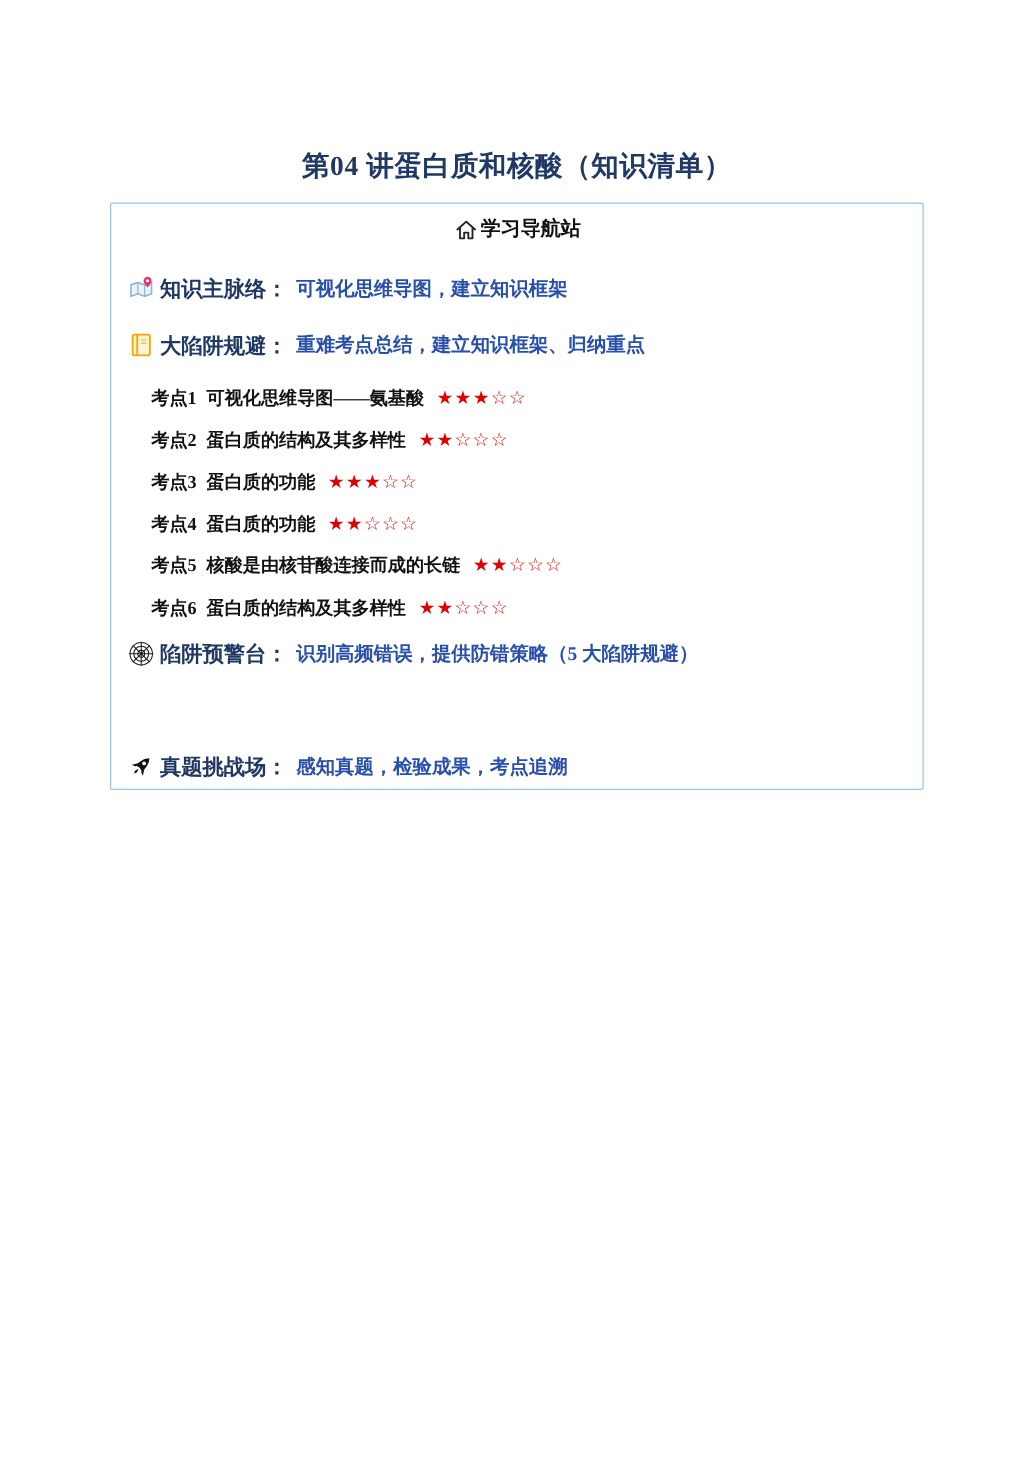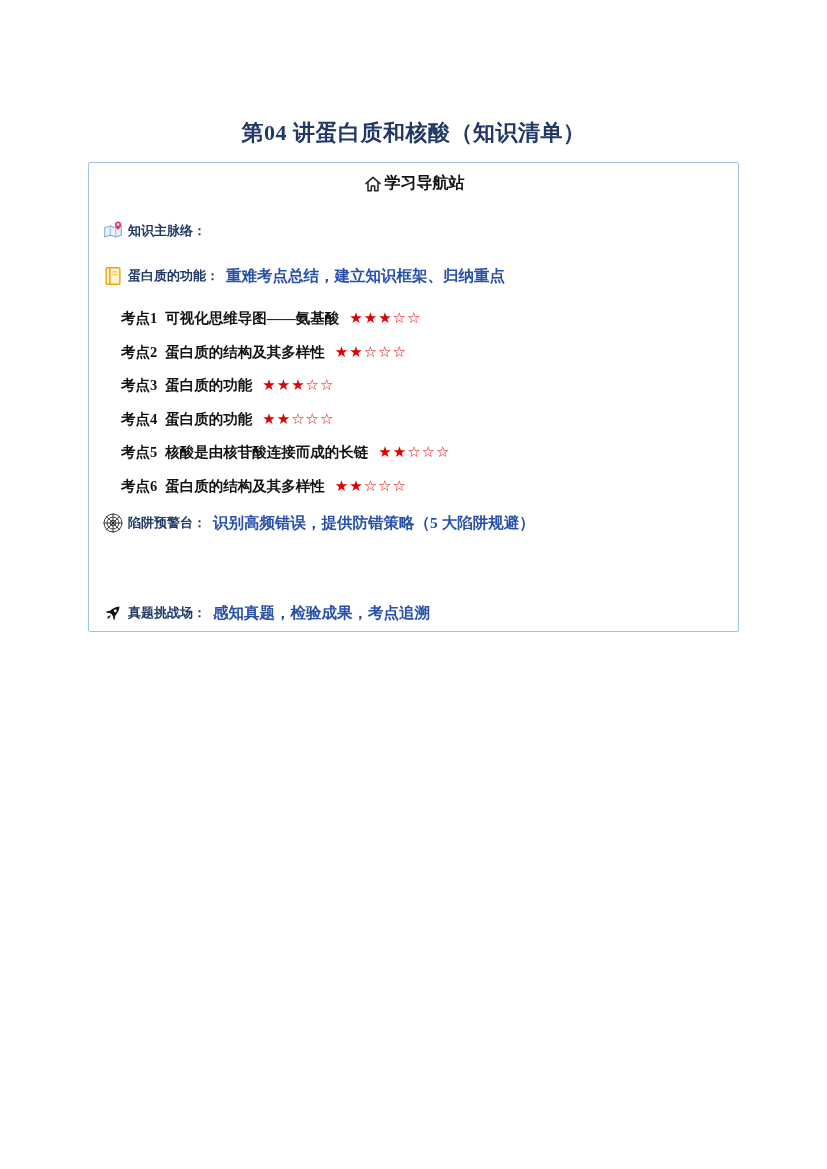--- a/index.html
+++ b/index.html
@@ -20,21 +20,21 @@
   .panel-header {
     position:absolute; top:10px; left:0; width:100%;
     display:flex; justify-content:center; align-items:center; gap:2px;
     font-family:Liberation Sans, sans-serif;
     font-weight:bold; font-size:16px; color:#111;
   }
   .panel-header .hdr-icon { width:20px; height:20px; display:inline-flex; }
 
   .nav-row { position:absolute; left:13px; display:flex; align-items:center; height:26px; }
   .nav-icon { width:22px; height:22px; display:inline-flex; margin-right:4px; flex:0 0 auto; }
-  .nav-label { font-size:13px; font-weight:bold; color:#1F3864; white-space:nowrap; }
+  .nav-label { font-size:17px; font-weight:bold; color:#1F3864; white-space:nowrap; }
   .nav-desc  { font-size:15.5px; font-weight:bold; color:#2850AA; margin-left:7px; white-space:nowrap; }
 
   .point-row { position:absolute; left:32px; display:flex; align-items:center; height:24px; }
   .point-label { font-size:14.5px; font-weight:bold; color:#121212; white-space:nowrap; }
   .point-title { font-size:14.5px; font-weight:bold; color:#121212; margin-left:8px; white-space:nowrap; }
   .point-stars {
     font-size:15px; color:#E10000; margin-left:10px; letter-spacing:1px;
     font-family:"DejaVu Sans",sans-serif; white-space:nowrap;
   }
 </style>
@@ -60,31 +60,32 @@
     <div class="nav-row" style="top:55px">
       <span class="nav-icon">
         <svg viewBox="0 0 24 24" width="22" height="22">
           <path d="M3 8.5 L9 6.5 L15 8.5 L21 6.5 V16.5 L15 18.5 L9 16.5 L3 18.5 Z" fill="#EAF3FB" stroke="#85B3D8" stroke-width="1.3" stroke-linejoin="round"></path>
           <path d="M9 6.5 V16.5 M15 8.5 V18.5" stroke="#85B3D8" stroke-width="1" fill="none"></path>
           <path d="M17.5 1.5 C15.6 1.5 14 3.1 14 5 C14 7.6 17.5 10.8 17.5 10.8 C17.5 10.8 21 7.6 21 5 C21 3.1 19.4 1.5 17.5 1.5 Z" fill="#E8336D"></path>
           <circle cx="17.5" cy="5" r="1.4" fill="#fff"></circle>
         </svg>
       </span>
       <span class="nav-label">知识主脉络：</span>
+      <span class="nav-desc">可视化思维导图，建立知识框架</span>
     </div>
 
     <div class="nav-row" style="top:100px">
       <span class="nav-icon">
         <svg viewBox="0 0 24 24" width="22" height="22">
           <rect x="4.5" y="3" width="15" height="18" rx="1.5" fill="#FFF3D6" stroke="#F0A500" stroke-width="1.6"></rect>
           <path d="M8.5 3 V21" stroke="#F0A500" stroke-width="1.6"></path>
           <path d="M11.5 7.5 H16.5 M11.5 10.5 H16.5" stroke="#F5C24A" stroke-width="1.2"></path>
         </svg>
       </span>
-      <span class="nav-label">蛋白质的功能：</span>
+      <span class="nav-label">大陷阱规避：</span>
       <span class="nav-desc">重难考点总结，建立知识框架、归纳重点</span>
     </div>
 
     <div class="point-row" style="top:143px">
       <span class="point-label">考点1</span>
       <span class="point-title">可视化思维导图——氨基酸</span>
       <span class="point-stars">★★★☆☆</span>
     </div>
     <div class="point-row" style="top:177px">
       <span class="point-label">考点2</span>

